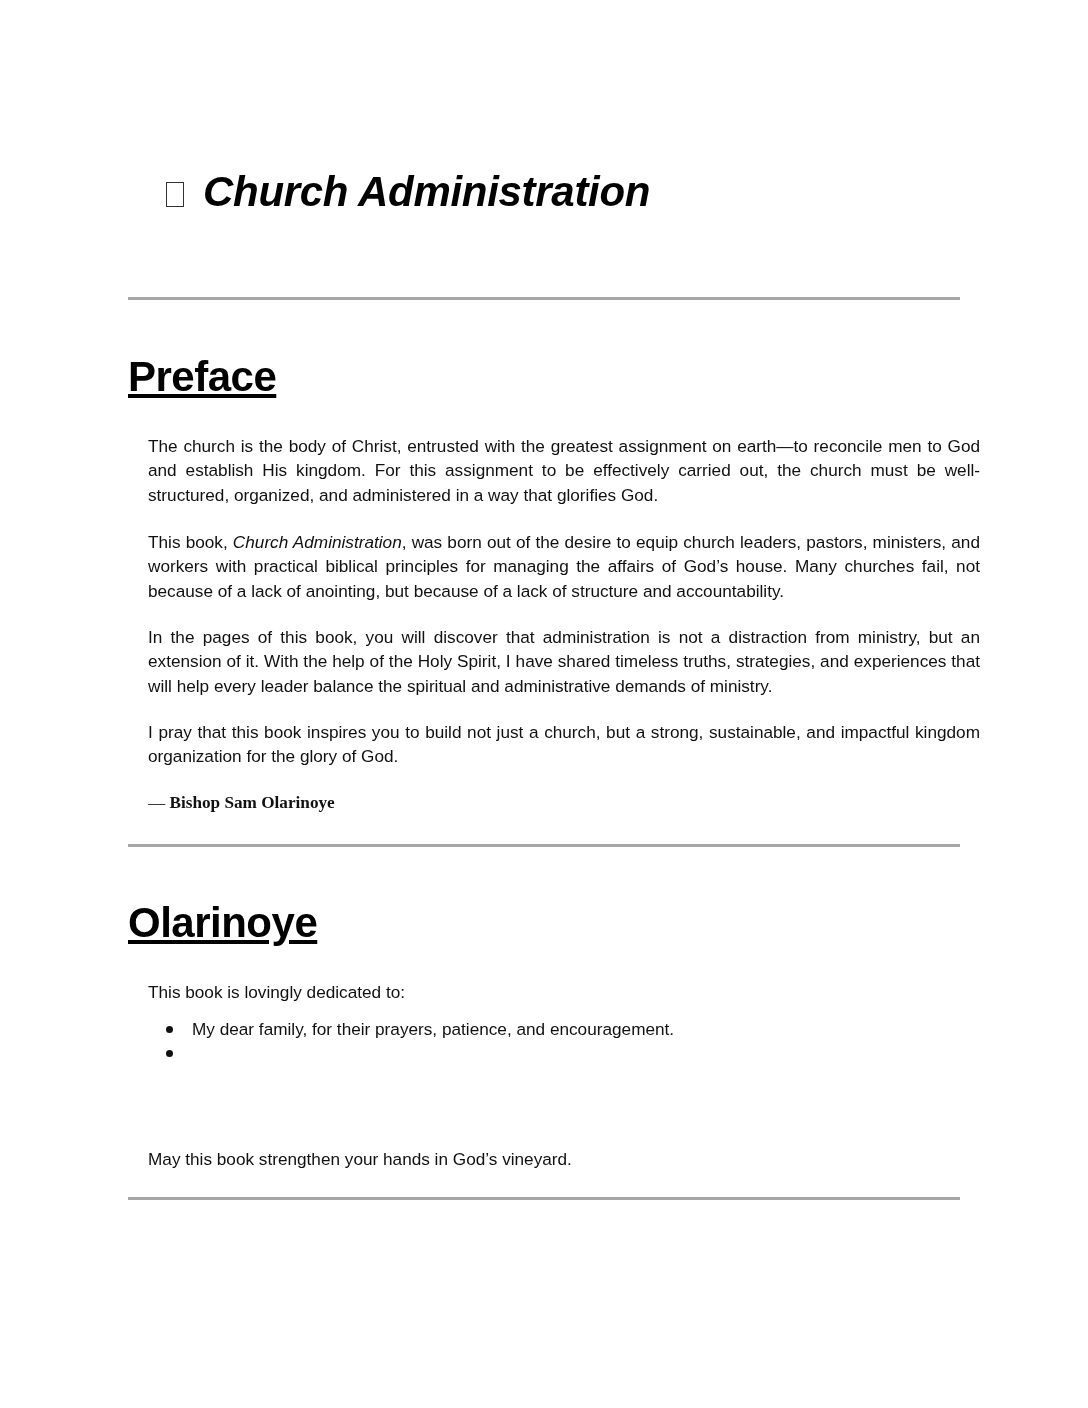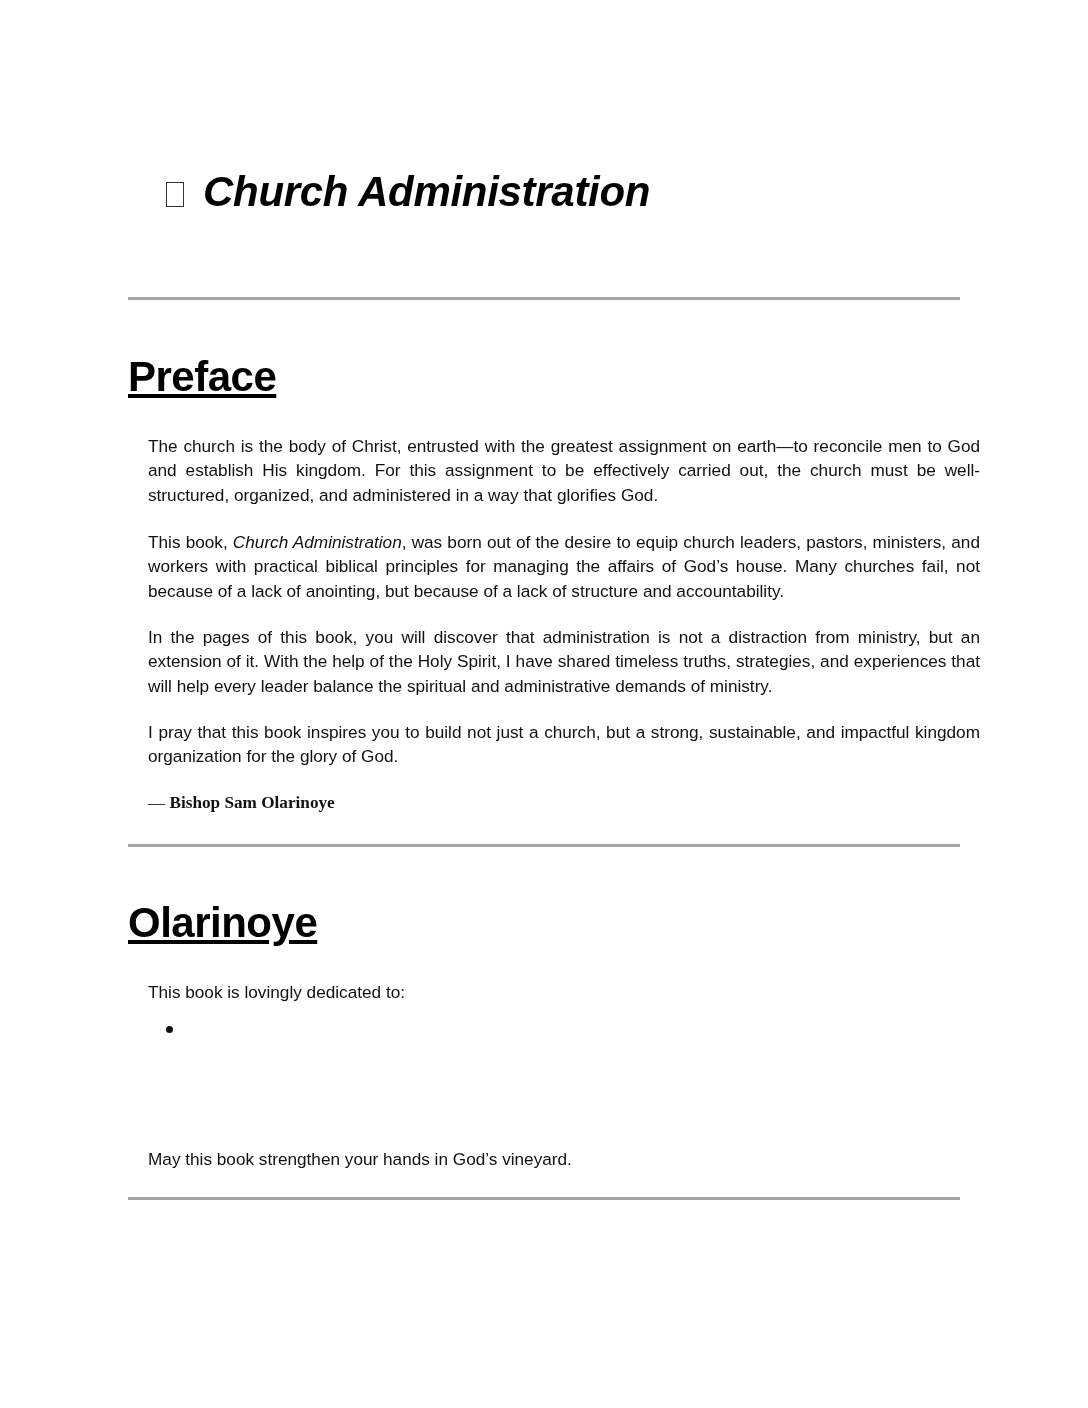--- a/index.html
+++ b/index.html
@@ -123,20 +123,21 @@
 
   <p class="para left" style="top:783px;font-family:Liberation Serif, serif;"><span>— </span><span class="signature">Bishop Sam Olarinoye</span></p>
 
   <div class="rule" style="top:844px;"></div>
 
   <h2 class="h1" style="top:902px;">Olarinoye</h2>
 
   <p class="para left" style="top:972px;">This book is lovingly dedicated to:</p>
 
   <ul class="bullets">
+    <li><span class="dot"></span><span>My dear family, for their prayers, patience, and encouragement.</span></li>
     <li><span class="dot"></span></li>
   </ul>
 
   <p class="para left" style="top:1139px;">May this book strengthen your hands in God’s vineyard.</p>
 
   <div class="rule" style="top:1197px;"></div>
 
 </div>
 
 </body></html>

